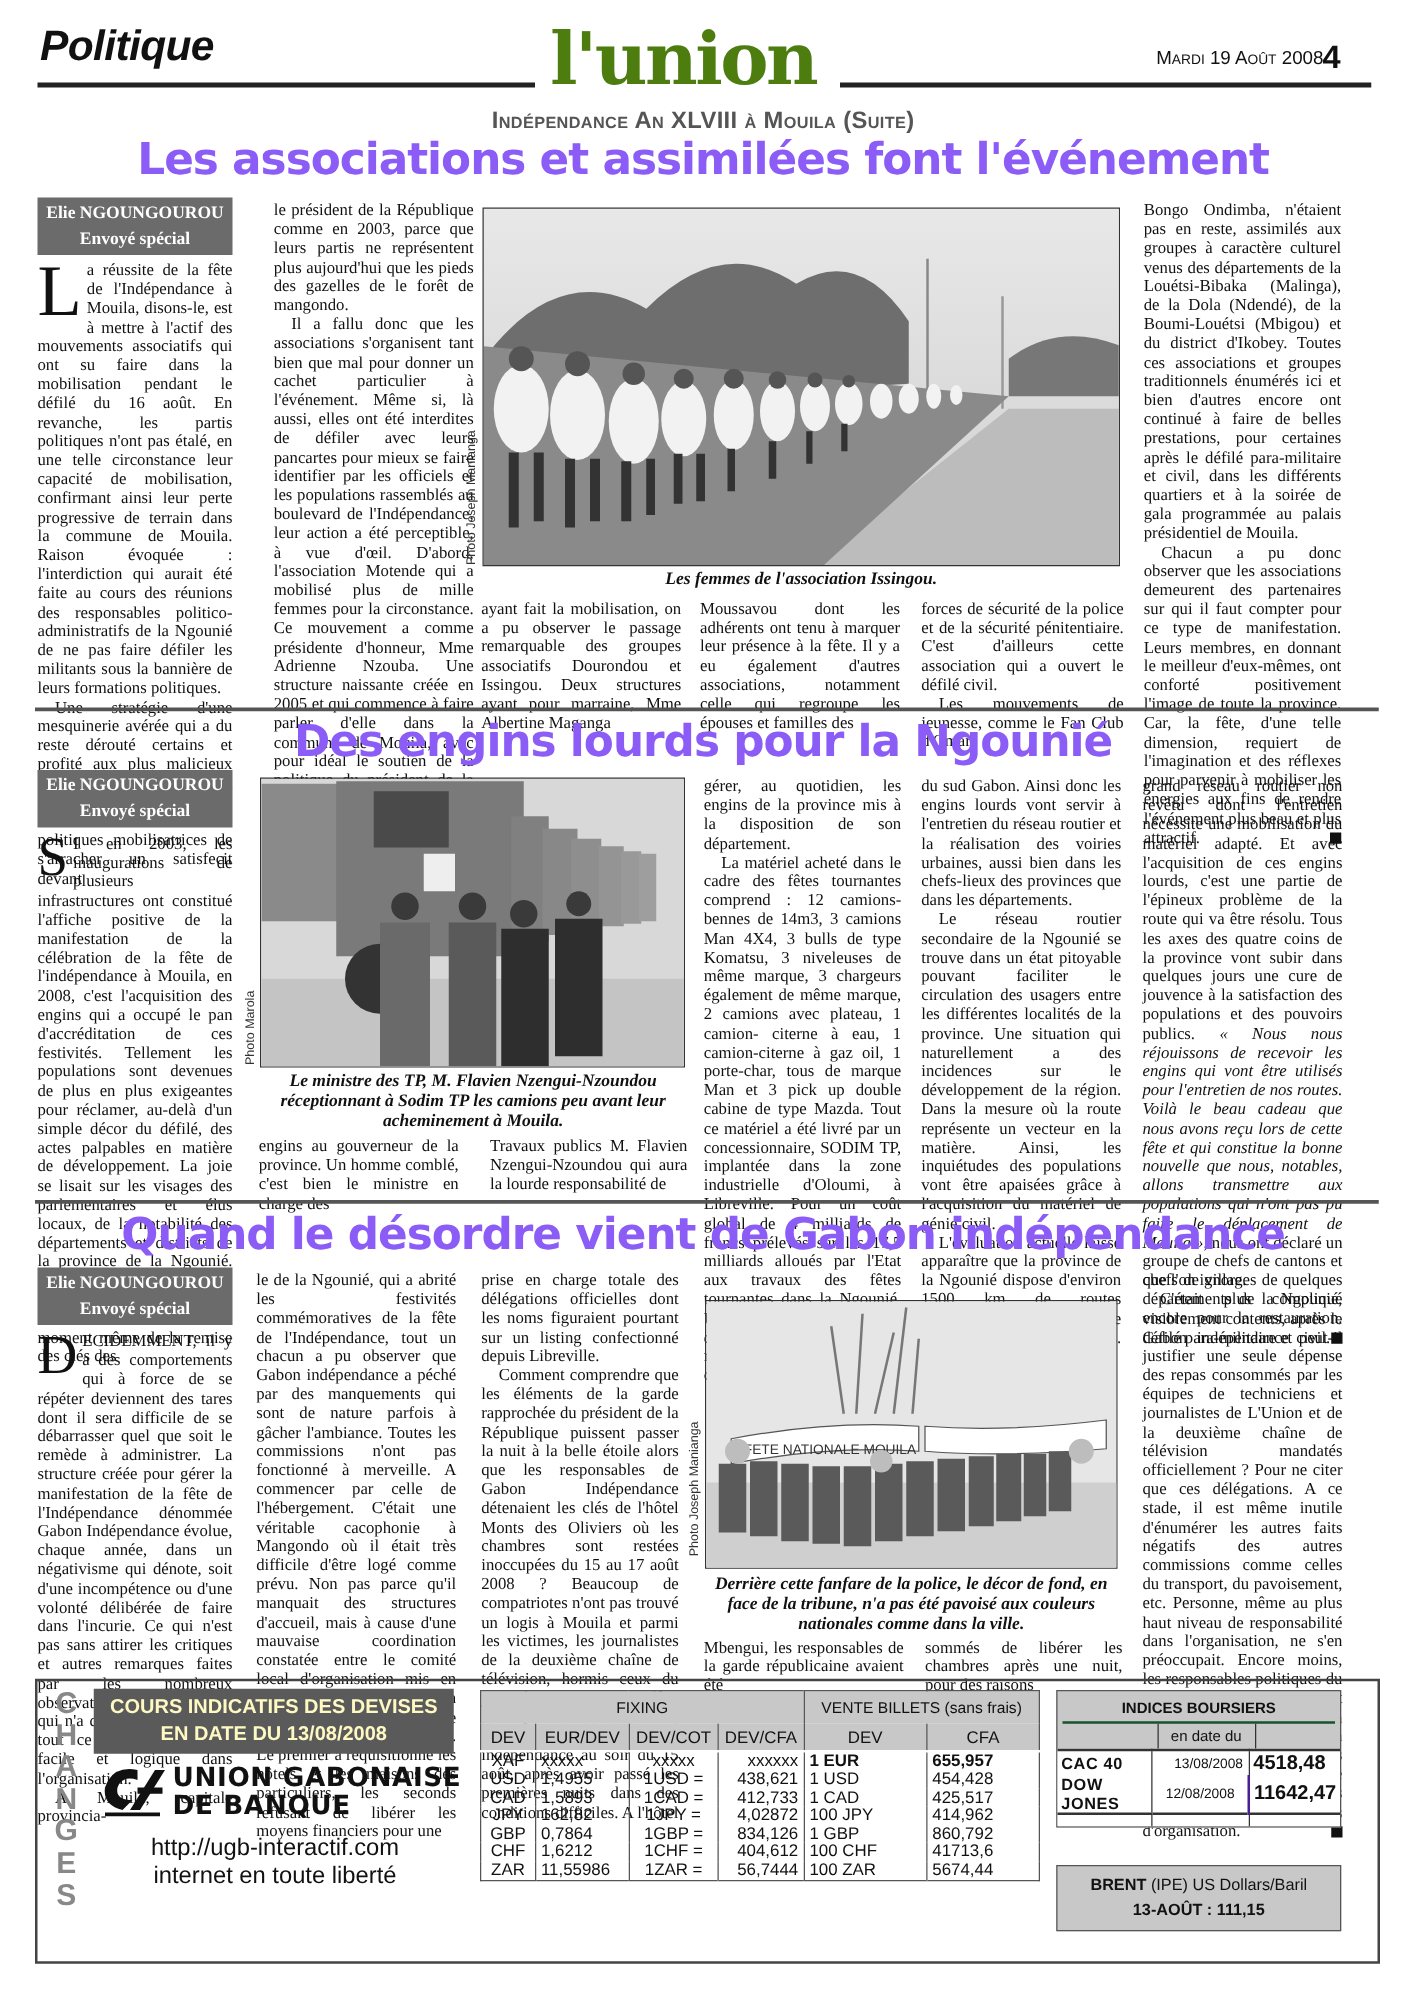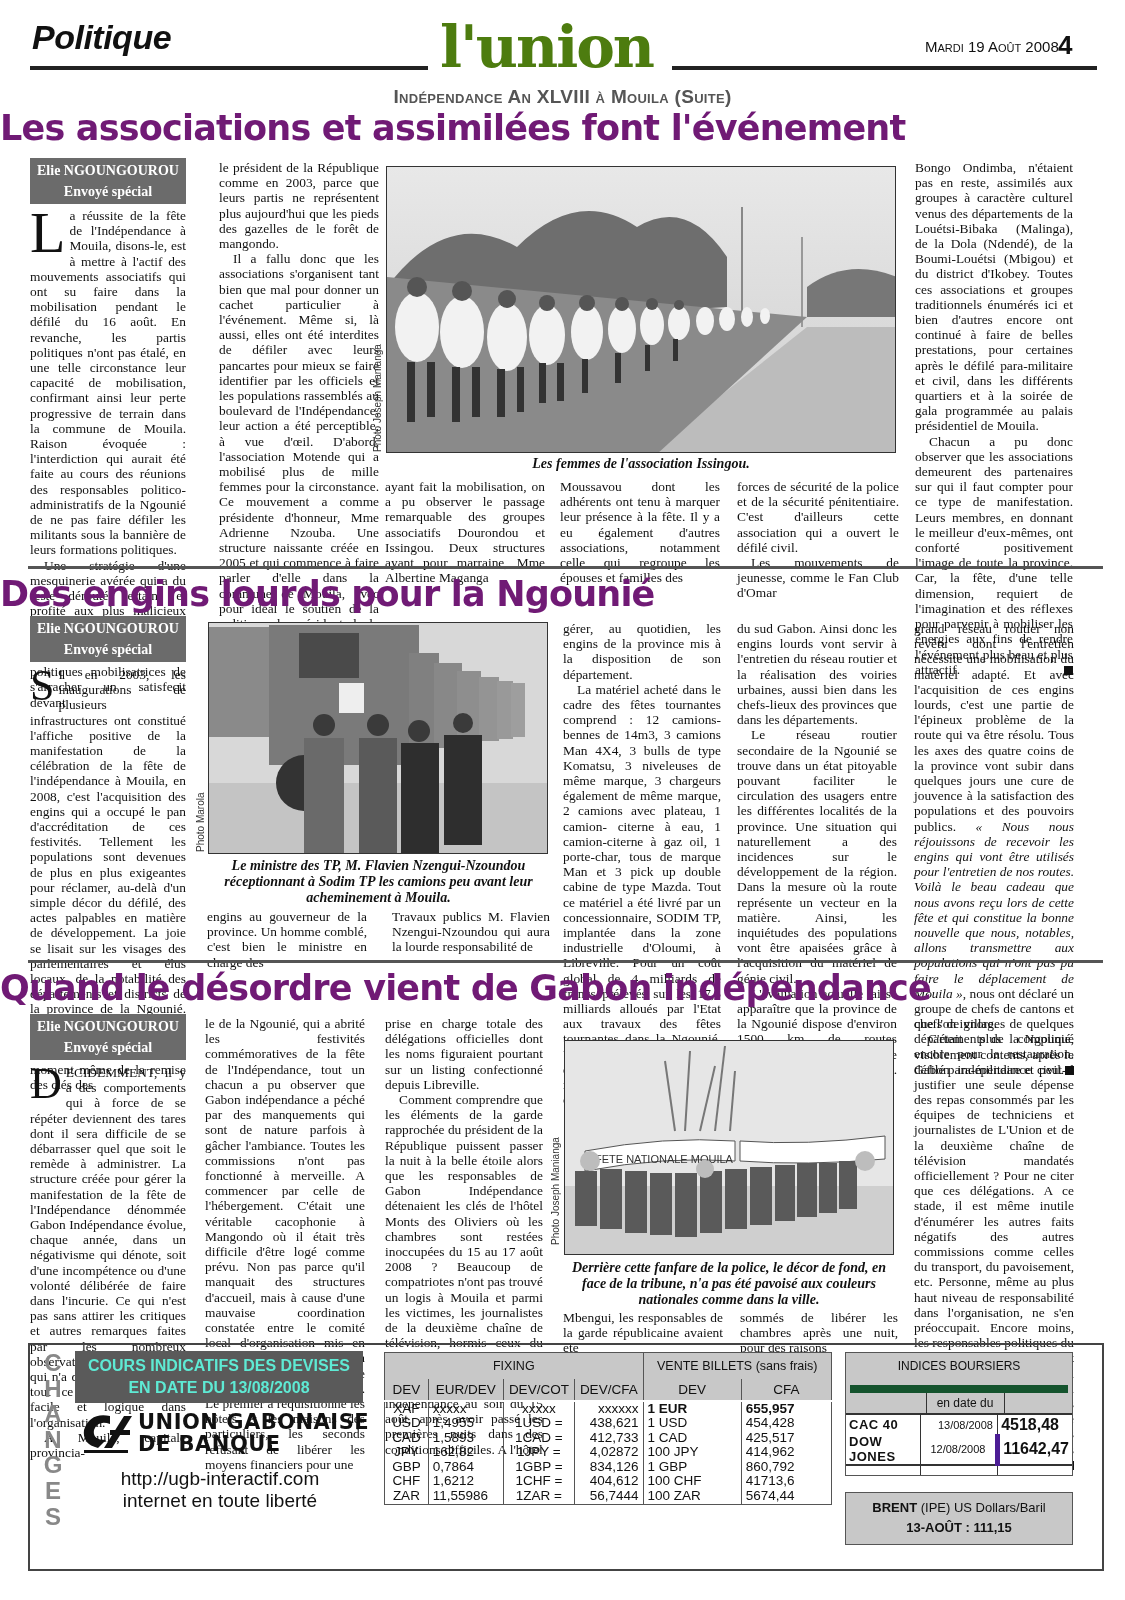--- a/index.html
+++ b/index.html
@@ -7,55 +7,55 @@
   .abs { position: absolute; }
 
   
   #section-label { left: 32px; top: 18px; font: italic bold 34px "Liberation Sans", sans-serif; letter-spacing: -0.5px; }
   #logo { left: 440px; top: 18px; font: bold 58px "DejaVu Serif", serif; color: #4d7c0f; letter-spacing: -2px; line-height: 1; }
   #date { left: 925px; top: 38px; font: 15px "Liberation Sans", sans-serif; font-variant: small-caps; }
   #page-num { left: 1058px; top: 30px; font: bold 26px "Liberation Sans", sans-serif; }
   .rule-thick { height: 4px; background: #222; }
 
   .kicker { width: 100%; text-align: center; font: bold 19px "Liberation Sans", sans-serif; color: #555; font-variant: small-caps; letter-spacing: 0.3px; }
-  .headline { width: 100%; font: bold 35px "DejaVu Sans", sans-serif; letter-spacing: -0.8px; color: #701a75; }
+  .headline { width: 100%; text-align: center; font: bold 35px "DejaVu Sans", sans-serif; letter-spacing: -0.8px; color: #8b5cf6; }
 
   .byline { background: #6b6b6b; color: #fff; text-align: center; font: bold 14px "Liberation Serif", serif; line-height: 21px; padding: 2px 0; }
   .col { position: absolute; font: 13.4px "Liberation Serif", serif; line-height: 15.2px; text-align: justify; hyphens: auto; }
   .col p { text-indent: 14px; }
   .col p.noindent { text-indent: 0; }
   .dropcap { float: left; font: 58px "Liberation Serif", serif; line-height: 46px; margin: 2px 4px 0 0; }
   .dropcap.small { font-size: 44px; line-height: 34px; }
   .end-mark { display: inline-block; width: 9px; height: 9px; background: #111; float: right; margin-top: 4px; }
   em.q { font-style: italic; }
 
   .photo { position: absolute; border: 1px solid #333; overflow: hidden; }
   .credit { position: absolute; font: 10px "Liberation Sans", sans-serif; color: #333; transform: rotate(-90deg); transform-origin: left top; white-space: nowrap; }
   .caption { position: absolute; text-align: center; font: italic bold 14px "Liberation Serif", serif; line-height: 16px; }
 
   .sep { position: absolute; left: 28px; width: 1075px; height: 3px; background: #555; }
 
   
   #changes-box { left: 28px; top: 1343px; width: 1076px; height: 228px; border: 2px solid #444; }
   #changes-vertical { left: 38px; top: 1350px; width: 30px; font: bold 24px "Liberation Sans", sans-serif; color: #888; line-height: 25.6px; text-align: center; }
-  #cours-title { left: 75px; top: 1351px; width: 288px; height: 52px; background: #5a5a5a; color: #5eead4; text-align: center; font: bold 16px "Liberation Sans", sans-serif; line-height: 22px; padding-top: 4px; }
+  #cours-title { left: 75px; top: 1351px; width: 288px; height: 52px; background: #5a5a5a; color: #fef9c3; text-align: center; font: bold 16px "Liberation Sans", sans-serif; line-height: 22px; padding-top: 4px; }
   #bank-name { left: 138px; top: 1411px; font: bold 21px "DejaVu Sans", sans-serif; line-height: 22px; letter-spacing: 0.5px; }
   #bank-url { left: 75px; top: 1468px; width: 290px; text-align: center; font: 19px "Liberation Sans", sans-serif; line-height: 22px; }
 
   #fx-table { left: 384px; top: 1352px; width: 448px; border: 1px solid #555; border-collapse: collapse; font: 13.5px "Liberation Sans", sans-serif; }
   #fx-table th.group { background: #c8c8c8; font-weight: normal; height: 26px; font-size: 12.5px; margin-left: 28px; }
   #fx-table th.sub { background: #c8c8c8; font-weight: normal; height: 22px; border-bottom: 2px solid #fff; }
   #fx-table td { height: 14.6px; line-height: 14.6px; padding: 0 4px; }
   #fx-table .bl { border-left: 1px solid #555; }
   #fx-table .right { text-align: right; }
   #fx-table .center { text-align: center; }
   #fx-table .bold { font-weight: bold; }
 
   #indices { left: 845px; top: 1352px; width: 228px; border: 1px solid #555; background: #c8c8c8; font: 12px "Liberation Sans", sans-serif; }
-  #indices .title { text-align: center; font-weight: normal; height: 40px; line-height: 26px; border-bottom: 8px solid #14532d; margin: 0 4px; }
+  #indices .title { text-align: center; font-weight: bold; height: 26px; line-height: 26px; border-bottom: 2px solid #14532d; margin: 0 4px; }
   #indices table { width: 100%; border-collapse: collapse; }
   #indices td { padding: 0 3px; }
   #brent { left: 845px; top: 1492px; width: 228px; height: 53px; border: 1px solid #555; background: #c8c8c8; text-align: center; font: 13px "Liberation Sans", sans-serif; line-height: 20px; padding-top: 5px; }
 </style>
 </head>
 <body>
 
 <div class="abs" id="section-label">Politique</div>
 <div class="abs rule-thick" style="left:30px;top:66px;width:398px;"></div>
 <div class="abs" id="logo">l'union</div>
@@ -408,21 +408,21 @@
     </table>
   <table style="background:#fff;border-top:2px solid #333;">
     <tbody id="indices-body">
         <tr style="height: 20px;">
           <td style="font-weight:bold;width:80px;border-right:1px solid #333;font-size:13px;letter-spacing:0.5px;">CAC 40</td>
           <td style="width:78px;border-right:1px solid #333;text-align:center;font-size:11px;padding-left:16px;">13/08/2008</td>
           <td style="font-size:16px;font-weight:bold;">4518,48</td>
         </tr>
         <tr style="height: 20px;">
           <td style="font-weight:bold;width:80px;border-right:1px solid #333;font-size:13px;letter-spacing:0.5px;">DOW JONES</td>
-          <td style="width:78px;border-right:5px solid #4c1d95;text-align:center;font-size:11px;">12/08/2008</td>
+          <td style="width:78px;border-right:2px solid #4c1d95;text-align:center;font-size:11px;">12/08/2008</td>
           <td style="font-size:16px;font-weight:bold;">11642,47</td>
         </tr>
         <tr style="height: 10px;">
           <td style="border-right:1px solid #333;border-top:2px solid #333;"></td>
           <td style="border-right:1px solid #333;border-top:2px solid #333;"></td>
           <td style="border-top:2px solid #333;"></td>
         </tr>
       </tbody>
   </table>
 </div>

